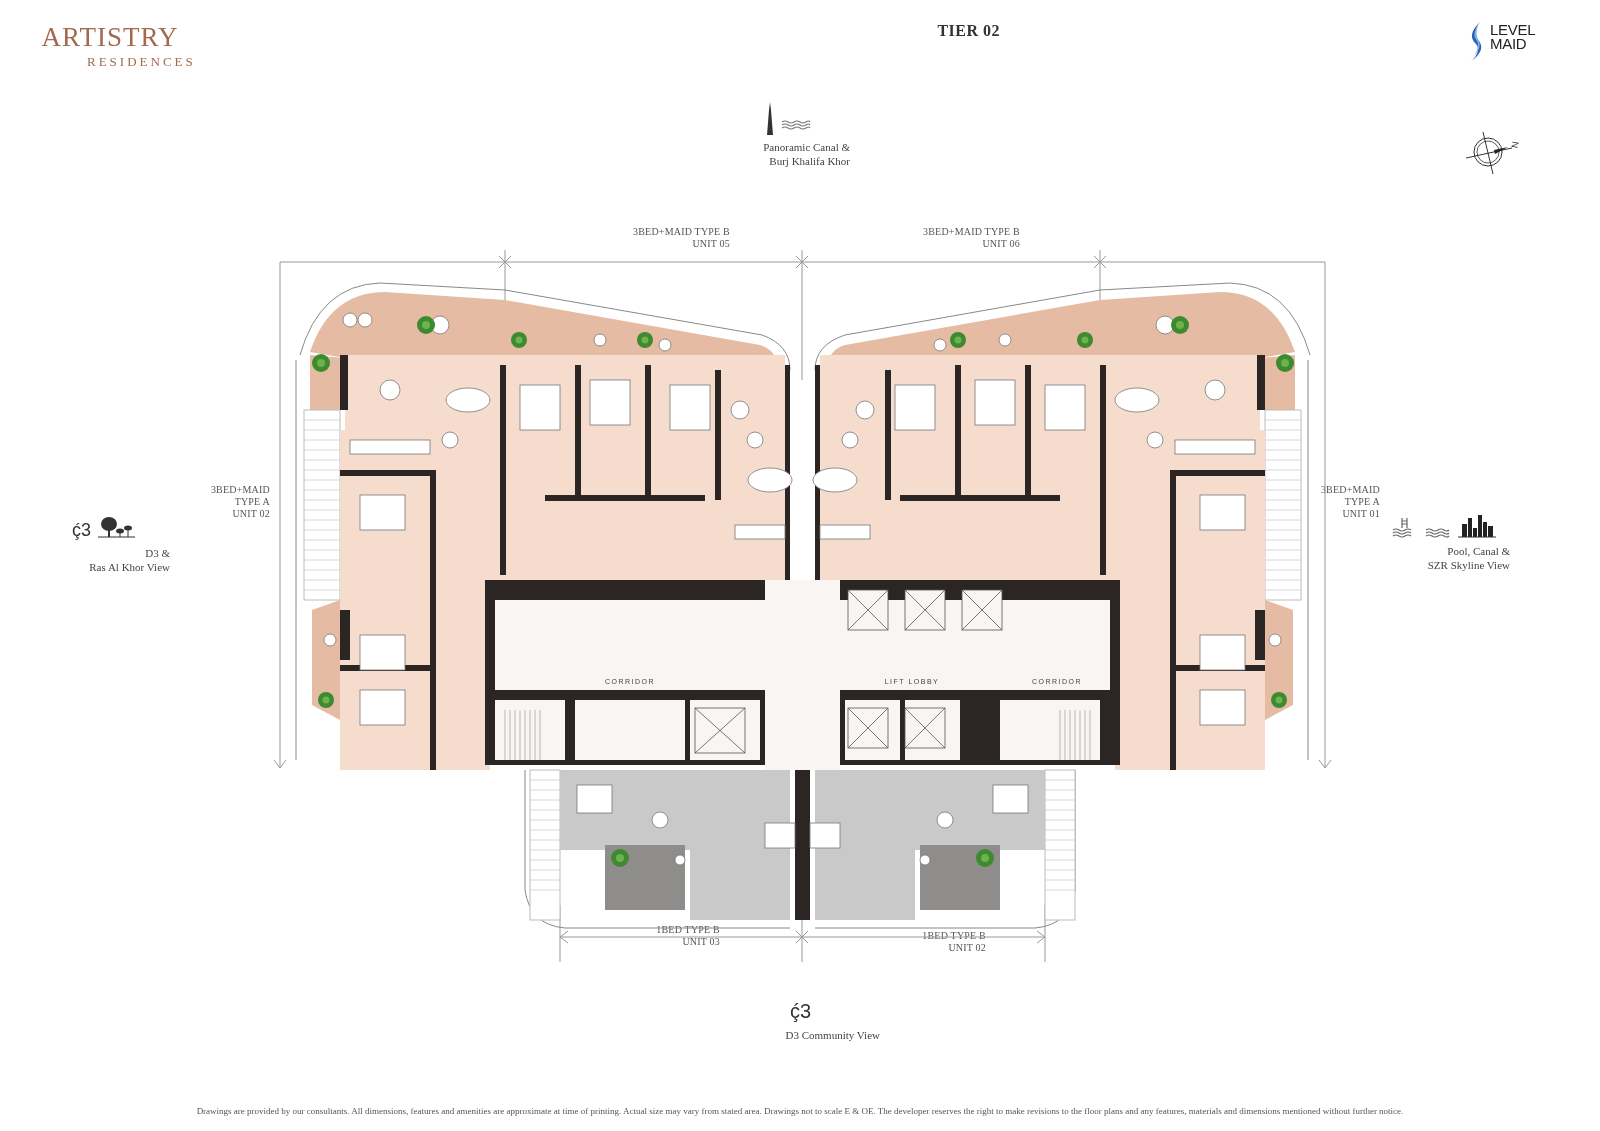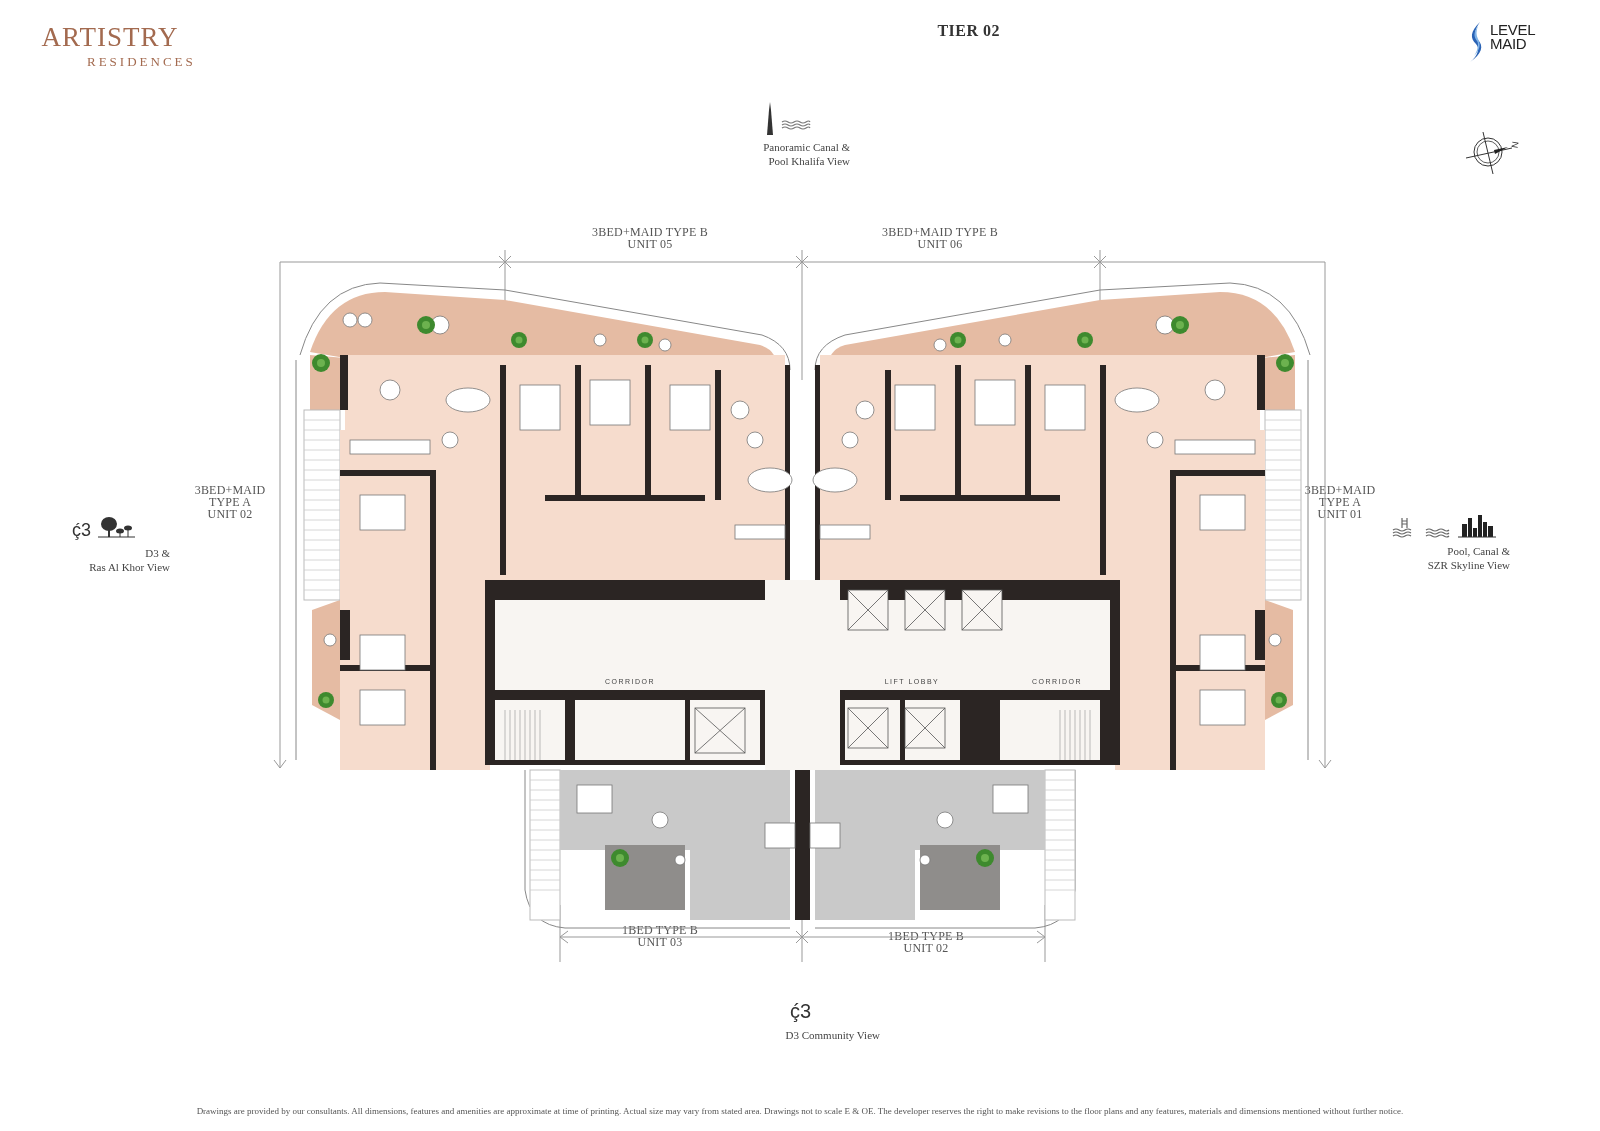--- a/index.html
+++ b/index.html
@@ -5,21 +5,21 @@
   html,body{margin:0;padding:0;background:#ffffff;}
   body{width:1600px;height:1131px;position:relative;overflow:hidden;font-family:"Liberation Serif","DejaVu Serif",serif;color:#3a3a3a;}
   .abs{position:absolute;}
   .brand{left:22px;top:22px;width:150px;text-align:center;color:#a36a4f;margin-left:13px;}
   .brand .name{font-size:27px;letter-spacing:1px;line-height:30px;font-family:"Liberation Serif",serif;}
   .brand .sub{font-size:13px;letter-spacing:3px;margin-top:2px;padding-left:52px;text-align:left;}
   .title{left:600px;top:20px;width:400px;text-align:right;font-weight:bold;color:#333;font-size:16px;line-height:22px;letter-spacing:.5px;}
   .sg{left:1466px;top:20px;width:120px;height:44px;}
   .sg .t{position:absolute;left:24px;top:3px;font-family:"Liberation Sans",sans-serif;font-size:15px;line-height:14px;color:#222;letter-spacing:-.3px;}
   .view{text-align:right;font-size:11px;line-height:14px;color:#444;}
-  .unit-label{text-align:center;font-size:12px;line-height:12px;color:#555;letter-spacing:.2px;}
+  .unit-label{text-align:right;font-size:10px;line-height:12px;color:#555;letter-spacing:.2px;}
   .footer{left:0;top:1106px;width:1600px;text-align:center;font-size:9px;color:#555;}
   svg text{font-family:"Liberation Sans",sans-serif;}
 </style>
 </head>
 <body>
 
 <div class="abs brand">
   <div class="name">ARTISTRY</div>
   <div class="sub">RESIDENCES</div>
 </div>
@@ -51,21 +51,21 @@
 <div class="abs" style="left:720px;top:100px;width:130px;">
   <svg width="130" height="36" viewBox="0 0 130 36">
     <path d="M47 35 L49 10 L50 2 L51 10 L53 35Z" fill="#333"></path>
     <g stroke="#777" stroke-width="1.2" fill="none">
       <path d="M62 22 q3 -2 6 0 t6 0 t6 0 t6 0 t4 0"></path>
       <path d="M62 25 q3 -2 6 0 t6 0 t6 0 t6 0 t4 0"></path>
       <path d="M62 28 q3 -2 6 0 t6 0 t6 0 t6 0 t4 0"></path>
     </g>
   </svg>
   <div class="view">Panoramic Canal &amp;</div>
-  <div class="view">Pool Khalifa View</div>
+  <div class="view">Burj Khalifa Khor</div>
 </div>
 
 <div class="abs" style="left:60px;top:508px;width:110px;">
   <svg width="110" height="34" viewBox="0 0 110 34">
     <text x="12" y="28" font-size="18" fill="#333" font-family="Liberation Serif, serif">ḉ3</text>
     <ellipse cx="49" cy="16" rx="8" ry="7" fill="#333"></ellipse>
       <rect x="48" y="20" width="2" height="9" fill="#333"></rect>
     <ellipse cx="60" cy="23" rx="4" ry="2.5" fill="#333"></ellipse>
       <rect x="59.5" y="23" width="1" height="6" fill="#333"></rect>
     <ellipse cx="68" cy="20" rx="4" ry="2.5" fill="#333"></ellipse>

